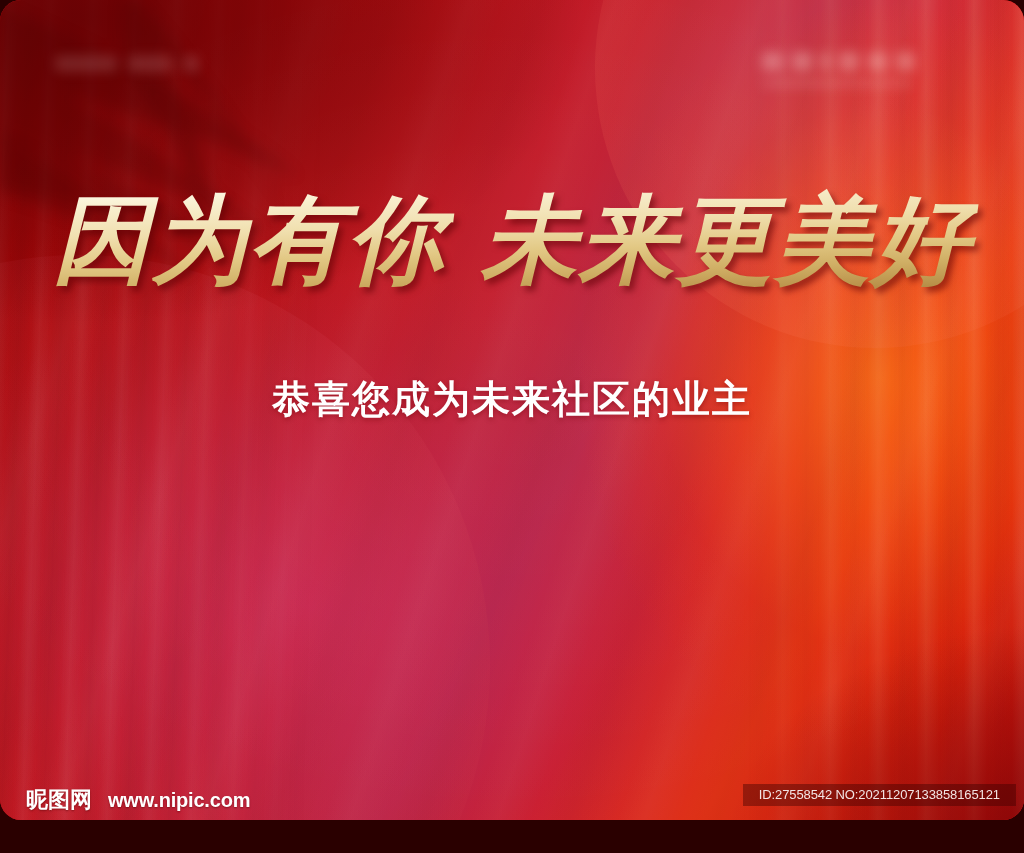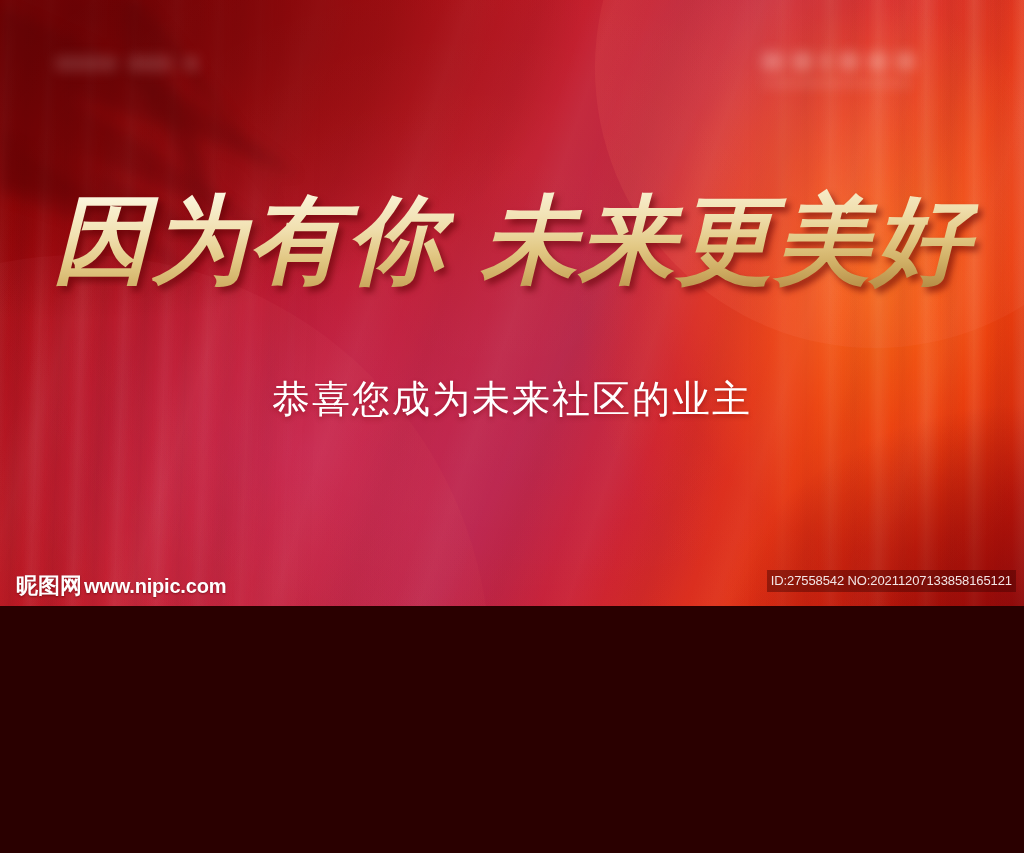--- a/index.html
+++ b/index.html
@@ -8,23 +8,24 @@
     padding: 0;
     background: #2a0000;
   }
   body {
     font-family: "Liberation Sans", "DejaVu Sans", sans-serif;
   }
 
   #poster {
     position: relative;
     width: 1024px;
-    height: 606px;
+    height: 820px;
     overflow: hidden;
     background: #c1040c;
+    border-radius: 21px;
   }
 
   
   .layer { position: absolute; inset: 0; pointer-events: none; }
 
   
   .bg-base {
     background:
       linear-gradient(118deg,
         #8e0405 0%,
@@ -223,34 +224,34 @@
   }
 
   
   .cn-sub {
     position: absolute;
     left: 0; right: 0;
     top: 374px;
     text-align: center;
     font-size: 38px;
     letter-spacing: 2px;
-    font-weight: 400;
+    font-weight: 700;
     color: #ffffff;
     white-space: nowrap;
     text-shadow: 0 2px 5px rgba(110,0,6,0.45);
   }
 
   
   .footer-logo {
     position: absolute;
-    left: 16px;
+    left: 26px;
     bottom: 9px;
     display: flex;
     align-items: flex-end;
-    gap: 2px;
+    gap: 16px;
     color: #ffffff;
   }
   .footer-logo .cjk {
     font-size: 22px;
     font-weight: bold;
     letter-spacing: 0px;
     line-height: 1;
     font-family: "DejaVu Sans", sans-serif;
     text-shadow: 0 1px 2px rgba(80,0,4,0.5);
   }
@@ -260,21 +261,21 @@
     line-height: 1.05;
     letter-spacing: -0.2px;
     text-shadow: 0 1px 2px rgba(80,0,4,0.5);
     text-align: right;
   }
 
   .id-badge {
     position: absolute;
     right: 8px;
     bottom: 14px;
-    padding: 3px 4px 4px;
+    padding: 3px 16px 4px;
     background: rgba(60,0,0,0.42);
     color: #f3e4e4;
     font-size: 13px;
     letter-spacing: -0.1px;
     white-space: nowrap;
     font-family: "Liberation Sans", sans-serif;
   }
 </style>
 </head>
 <body>

